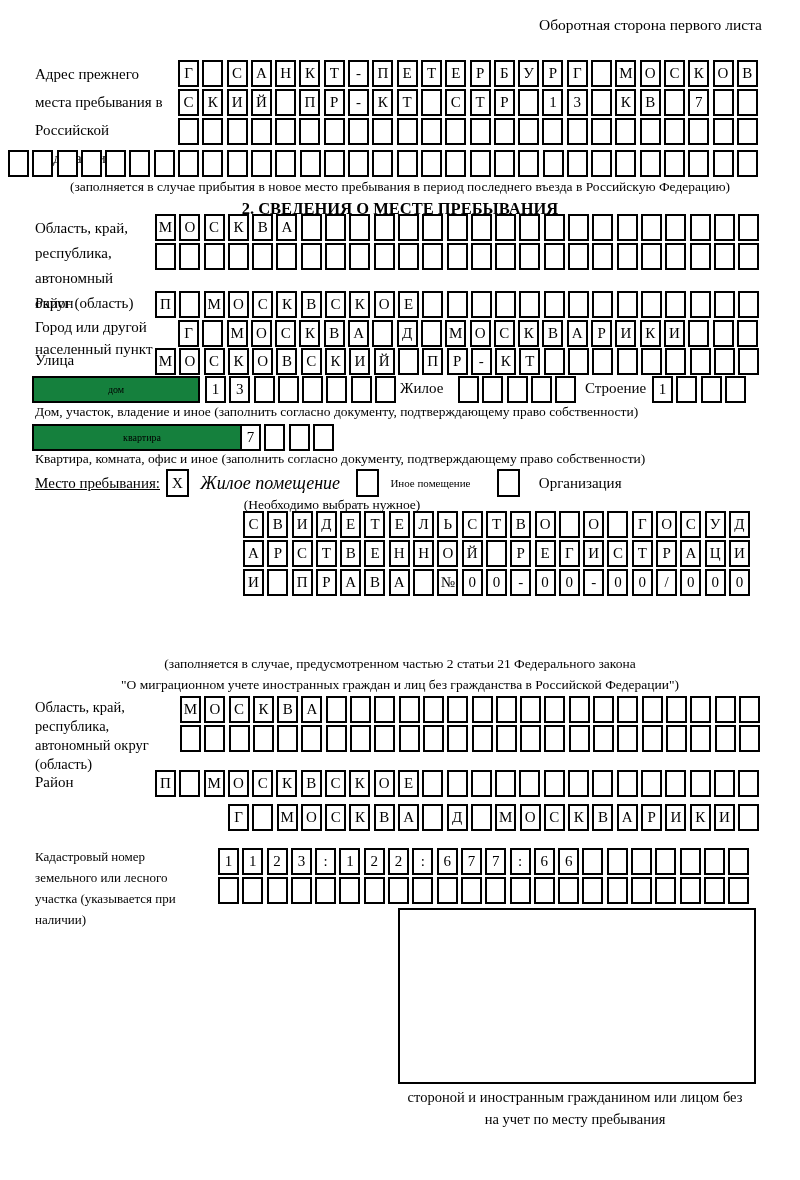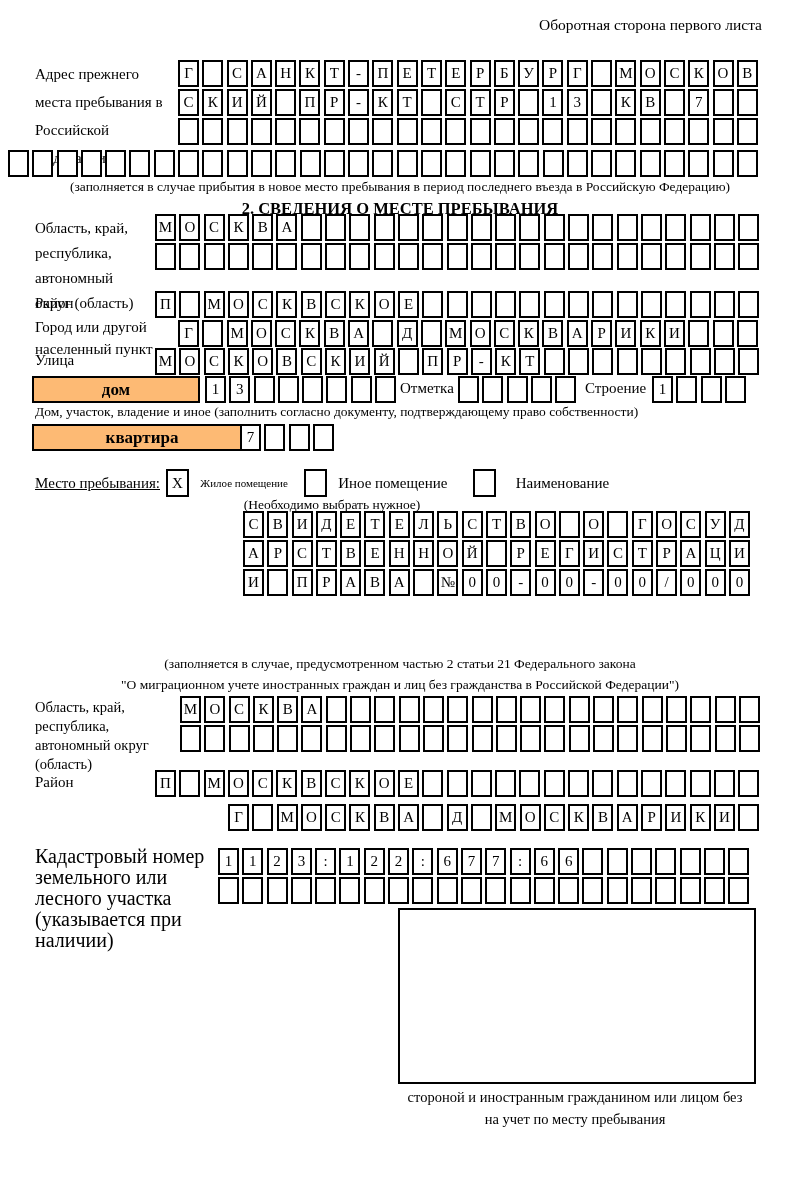--- a/index.html
+++ b/index.html
@@ -9,21 +9,21 @@
   .crow{position:absolute;display:flex;}
   .cell{box-sizing:border-box;flex:none;width:21px;height:27px;border:2px solid #000;
         margin-right:3.3px;display:flex;align-items:center;justify-content:center;
         font-size:15px;line-height:1;background:#fff;}
   .cbox{width:23px;height:28px;}
   .lbl{position:absolute;font-size:15px;}
   .note{position:absolute;font-size:13.5px;}
   .center{left:0;width:800px;text-align:center;}
   .bold{font-weight:bold;}
   .labelbox{position:absolute;box-sizing:border-box;border:2px solid #000;height:27px;
-        display:flex;align-items:center;justify-content:center;font-size:17px;background:#fdba74;font-weight:bold;}
+        display:flex;align-items:center;justify-content:center;font-size:10px;background:#15803d;}
   .inlbl{font-size:15px;padding-top:4px;}
   .stamp{position:absolute;border:2px solid #000;background:#fff;}
 </style>
 </head>
 <body>
 
 <div id="page">
 
   <div class="abs" style="top:16px;right:38px;font-size:15.5px;">Оборотная сторона первого листа</div>
 
@@ -289,21 +289,21 @@
   <div class="crow" style="left:205px;top:376px;">
       <span class="cell">1</span>
       <span class="cell">3</span>
       <span class="cell"></span>
       <span class="cell"></span>
       <span class="cell"></span>
       <span class="cell"></span>
       <span class="cell"></span>
       <span class="cell"></span>
     </div>
-  <div class="abs inlbl" style="left:400px;top:376px;">Отметка</div>
+  <div class="abs inlbl" style="left:400px;top:376px;">Жилое</div>
   <div class="crow" style="left:458px;top:376px;">
       <span class="cell"></span>
       <span class="cell"></span>
       <span class="cell"></span>
       <span class="cell"></span>
       <span class="cell"></span>
     </div>
   <div class="abs inlbl" style="left:585px;top:376px;">Строение</div>
   <div class="crow" style="left:652px;top:376px;">
       <span class="cell">1</span>
@@ -313,29 +313,30 @@
     </div>
   <div class="note" style="left:35px;top:404px;">Дом, участок, владение и иное (заполнить согласно документу, подтверждающему право собственности)</div>
 
   <div class="labelbox" style="left:32px;top:424px;width:220px;">квартира</div>
   <div class="crow" style="left:240px;top:424px;">
       <span class="cell">7</span>
       <span class="cell"></span>
       <span class="cell"></span>
       <span class="cell"></span>
     </div>
+  <div class="note" style="left:35px;top:451px;">Квартира, комната, офис и иное (заполнить согласно документу, подтверждающему право собственности)</div>
 
   <div class="abs" style="left:35px;top:469px;display:flex;align-items:center;">
     <span style="font-size:15px;text-decoration:underline;">Место пребывания:</span>
     <span class="cell cbox" style="margin-left:6px;">X</span>
-    <span style="font-size:11px;margin-left:8px;">Жилое помещение</span>
+    <span style="font-size:18px;margin-left:8px;font-style:italic;">Жилое помещение</span>
     <span class="cell cbox" style="margin-left:16px;"></span>
-    <span style="font-size:15px;margin-left:8px;">Иное помещение</span>
+    <span style="font-size:11px;margin-left:8px;">Иное помещение</span>
     <span class="cell cbox" style="margin-left:26px;"></span>
-    <span style="font-size:15px;margin-left:16px;">Наименование</span>
+    <span style="font-size:15px;margin-left:16px;">Организация</span>
   </div>
   <div class="note" style="left:132px;top:497px;width:400px;text-align:center;">(Необходимо выбрать нужное)</div>
 
   <div class="crow" style="left:243px;top:511px;">
       <span class="cell">С</span>
       <span class="cell">В</span>
       <span class="cell">И</span>
       <span class="cell">Д</span>
       <span class="cell">Е</span>
       <span class="cell">Т</span>
@@ -506,21 +507,21 @@
       <span class="cell">К</span>
       <span class="cell">В</span>
       <span class="cell">А</span>
       <span class="cell">Р</span>
       <span class="cell">И</span>
       <span class="cell">К</span>
       <span class="cell">И</span>
       <span class="cell"></span>
     </div>
 
-  <div class="lbl" style="left:35px;top:846px;width:175px;font-size:20px;line-height:21px;">Кадастровый номер земельного или лесного участка (указывается при наличии)</div>
+  <div class="lbl" style="left:35px;top:846px;width:175px;font-size:13px;line-height:21px;">Кадастровый номер земельного или лесного участка (указывается при наличии)</div>
   <div class="crow" style="left:218px;top:848px;">
       <span class="cell">1</span>
       <span class="cell">1</span>
       <span class="cell">2</span>
       <span class="cell">3</span>
       <span class="cell">:</span>
       <span class="cell">1</span>
       <span class="cell">2</span>
       <span class="cell">2</span>
       <span class="cell">:</span>

